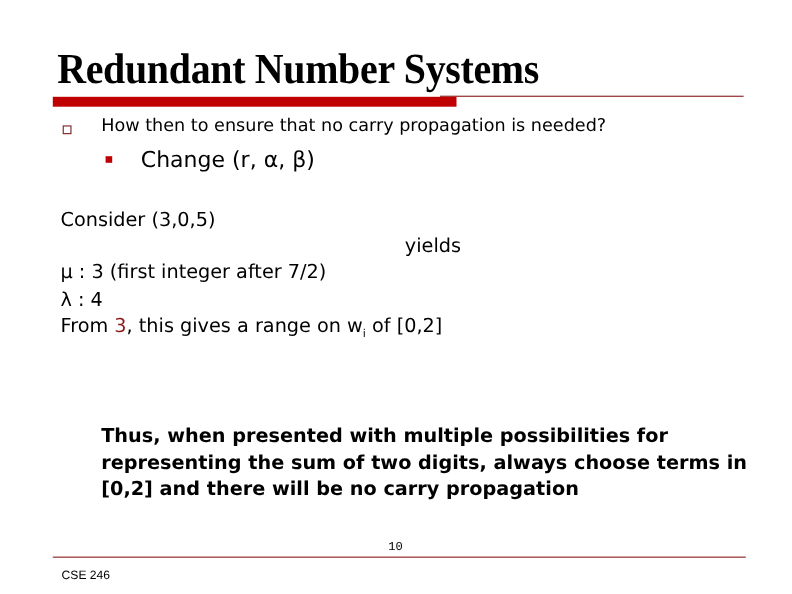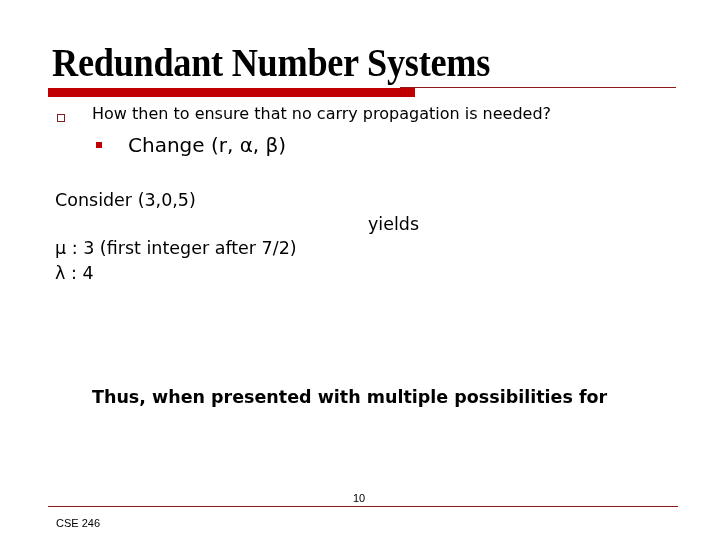--- a/index.html
+++ b/index.html
@@ -32,42 +32,47 @@
     .body-lines div { height: 24.2px; }
     .yields { display: inline-block; position: absolute; left: 286px; margin-left: 27px; }
     .red { color: #8b1a1a; }
     .sub { font-size: 10px; vertical-align: -4px; }
     .para {
       position: absolute; left: 92px; top: 385px; width: 610px;
       font-size: 17.5px; line-height: 24px; white-space: nowrap; font-weight: bold;
     }
     .footer-rule { position: absolute; left: 48px; top: 506px; width: 630px; height: 1px; background: #8b1a1a; }
     .footer-left { position: absolute; left: 56px; top: 517px; font-size: 11px; font-family: Liberation Sans, sans-serif; }
-    .footer-center { position: absolute; left: 353px; top: 492px; font-size: 11px; font-family: Liberation Sans, sans-serif; }
+    .footer-center { position: absolute; left: 353px; top: 492px; font-size: 11px; font-family: Liberation Mono, monospace; }
   </style>
 </head>
 <body>
 
 <div class="title">Redundant Number Systems</div>
 <div class="rule-thin"></div>
 <div class="rule-thick"></div>
 
 <div class="bullet1"></div>
 <div class="l1">How then to ensure that no carry propagation is needed?</div>
 <div class="bullet2"></div>
 <div class="l2">Change (r, α, β)</div>
 
 <div class="body-lines">
   <div>Consider (3,0,5)</div>
   <div style="position:relative">
     <span class="yields">yields</span>
   </div>
   <div>μ : 3 (first integer after 7/2)</div>
   <div>λ : 4</div>
+  <div>
+    <span>From </span><span class="red">3</span><span>, this gives a range on w</span><span class="sub">i</span><span> of [0,2]</span>
+  </div>
 </div>
 
 <div class="para">
   <div>Thus, when presented with multiple possibilities for</div>
+  <div>representing the sum of two digits, always choose terms in</div>
+  <div>[0,2] and there will be no carry propagation</div>
 </div>
 
 <div class="footer-rule"></div>
 <div class="footer-left">CSE 246</div>
 <div class="footer-center">10</div>
 
 </body></html>

